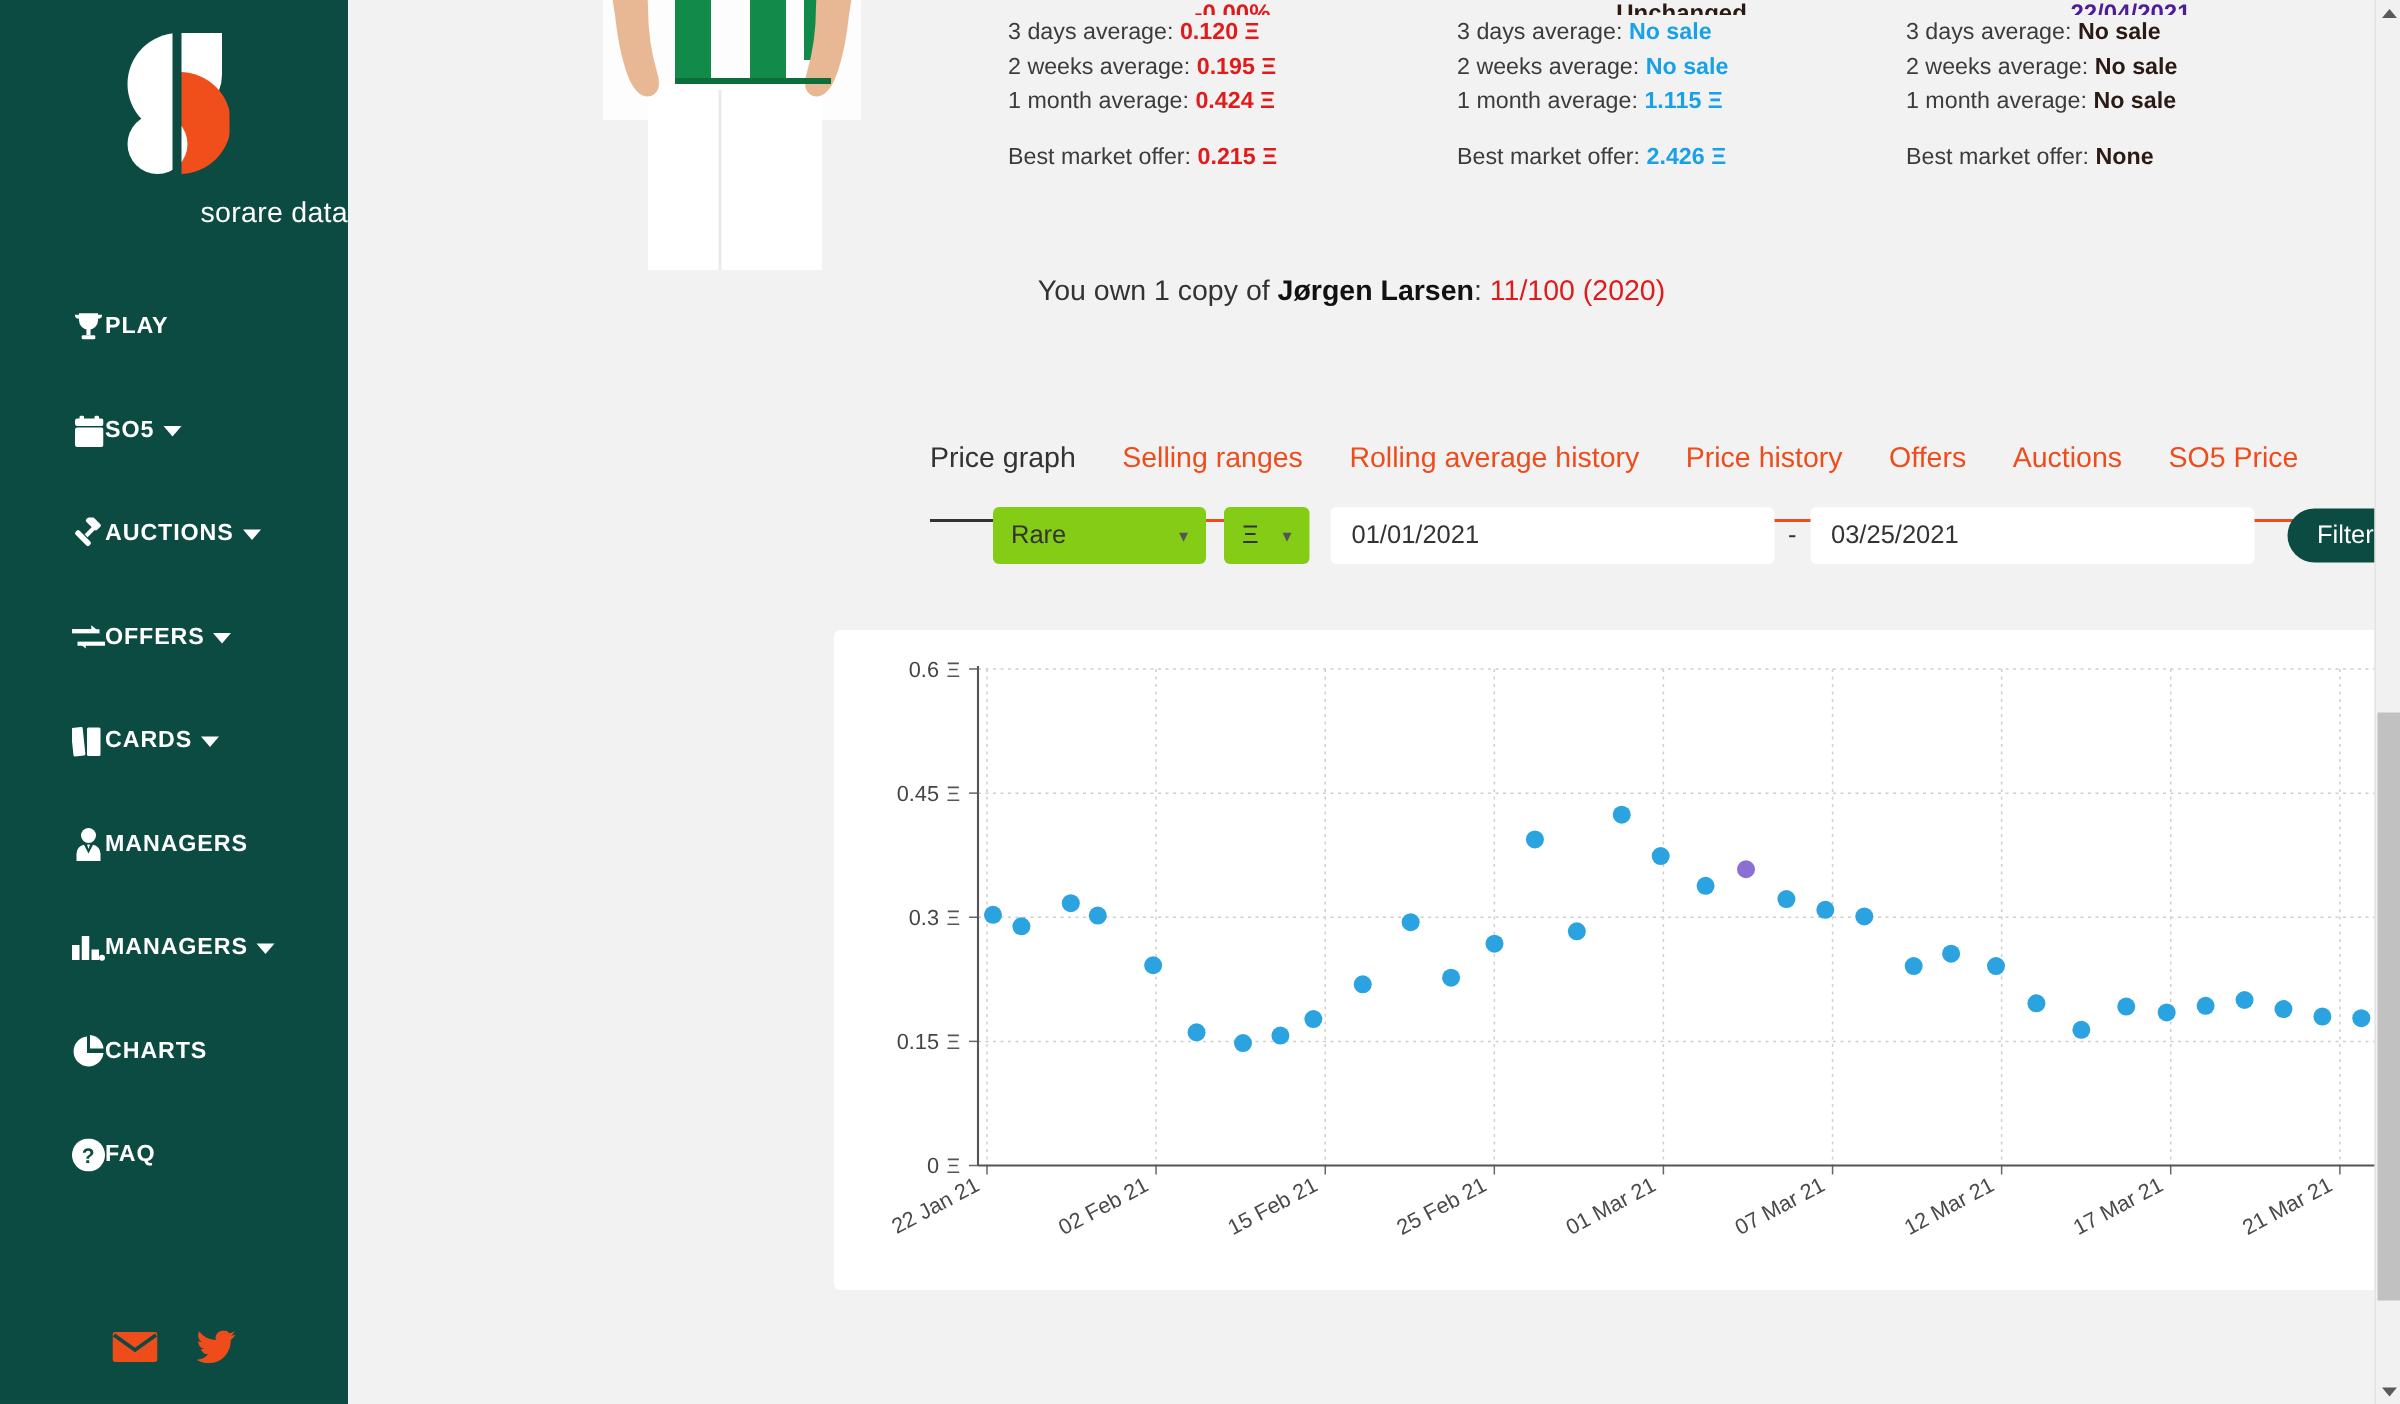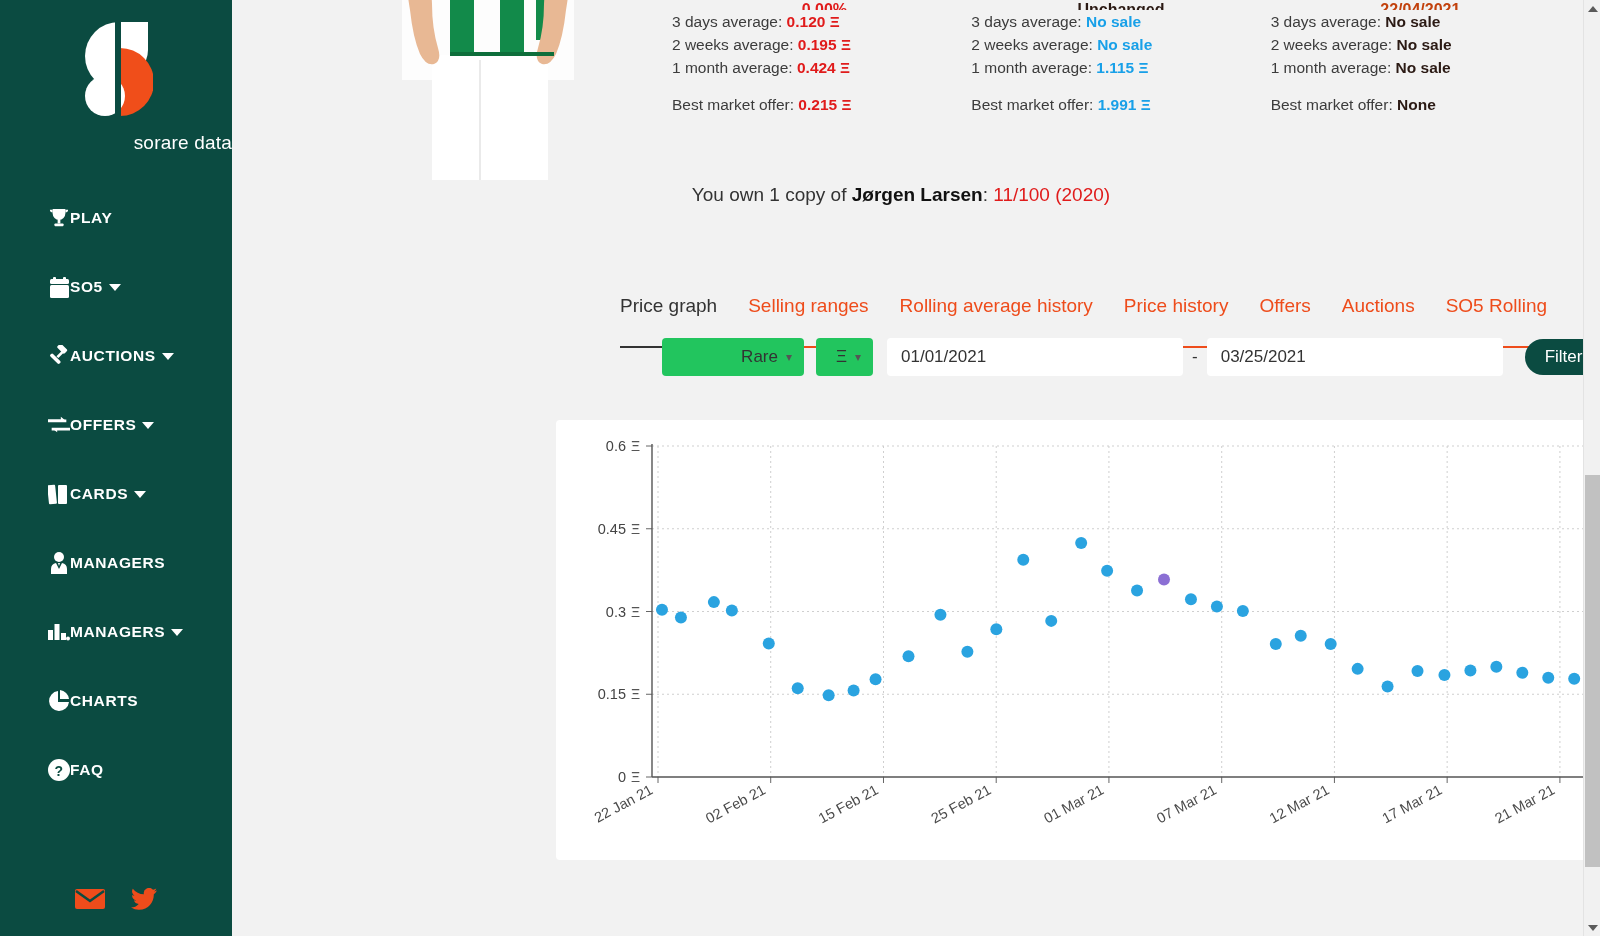--- a/index.html
+++ b/index.html
@@ -93,23 +93,23 @@
     margin-top: 45px;
   }
   .tab.active { color: #333333; border-bottom: 2px solid #333333; }
 
   
   .filter-row {
     position: absolute; left: 430px; top: 338px;
     display: flex; align-items: center; gap: 0;
   }
   .sel {
-    height: 38px; background: #22c55e; border: none; border-radius: 4px;
+    height: 38px; background: #84cc16; border: none; border-radius: 4px;
     font-size: 17px; color: #333333; padding: 0 12px;
-    display: flex; align-items: center; justify-content: flex-end;
+    display: flex; align-items: center; justify-content: space-between;
     cursor: pointer; font-family: "Liberation Sans", sans-serif;
   }
   .sel-rarity { width: 142px; margin-right: 12px; }
   .sel-currency { width: 57px; margin-right: 14px; }
   .chev { font-size: 12px; color: #555; margin-left: 8px; }
   .date-input {
     height: 38px; width: 296px; background: #ffffff; border: none; border-radius: 4px;
     font-size: 17px; color: #333333; padding: 0 14px;
     font-family: "Liberation Sans", sans-serif;
   }
@@ -321,46 +321,46 @@
           <div class="stat-gap"></div>
           <div class="stat-line"><span>Best market offer:</span> <span class="v" style="color:#e01b1b">0.215 Ξ</span></div>
         </div>
 
         <div class="stat-col">
           <div class="stat-head" style="color:#2b1a14">Unchanged</div>
           <div class="stat-line"><span>3 days average:</span> <span class="v" style="color:#18a0e8">No sale</span></div>
           <div class="stat-line"><span>2 weeks average:</span> <span class="v" style="color:#18a0e8">No sale</span></div>
           <div class="stat-line"><span>1 month average:</span> <span class="v" style="color:#18a0e8">1.115 Ξ</span></div>
           <div class="stat-gap"></div>
-          <div class="stat-line"><span>Best market offer:</span> <span class="v" style="color:#18a0e8">1.991 Ξ</span></div>
+          <div class="stat-line"><span>Best market offer:</span> <span class="v" style="color:#18a0e8">2.426 Ξ</span></div>
         </div>
 
         <div class="stat-col">
-          <div class="stat-head" style="color:#c2410c">22/04/2021</div>
+          <div class="stat-head" style="color:#4c1d95">22/04/2021</div>
           <div class="stat-line"><span>3 days average:</span> <span class="v" style="color:#2b1a14">No sale</span></div>
           <div class="stat-line"><span>2 weeks average:</span> <span class="v" style="color:#2b1a14">No sale</span></div>
           <div class="stat-line"><span>1 month average:</span> <span class="v" style="color:#2b1a14">No sale</span></div>
           <div class="stat-gap"></div>
           <div class="stat-line"><span>Best market offer:</span> <span class="v" style="color:#2b1a14">None</span></div>
         </div>
       </div>
 
       <div class="own-line">
         <span>You own 1 copy of </span><span class="name">Jørgen Larsen</span><span>: </span><span class="serial">11/100 (2020)</span>
       </div>
     </div>
 
     <div class="tabs">
       <div class="tab active">Price graph</div>
       <div class="tab">Selling ranges</div>
       <div class="tab">Rolling average history</div>
       <div class="tab">Price history</div>
       <div class="tab">Offers</div>
       <div class="tab">Auctions</div>
-      <div class="tab">SO5 Rolling</div>
+      <div class="tab">SO5 Price</div>
     </div>
 
     <div class="filter-row">
       <div class="sel sel-rarity">
         <span>Rare</span>
         <span class="chev">▾</span>
       </div>
       <div class="sel sel-currency">
         <span>Ξ</span>
         <span class="chev">▾</span>

